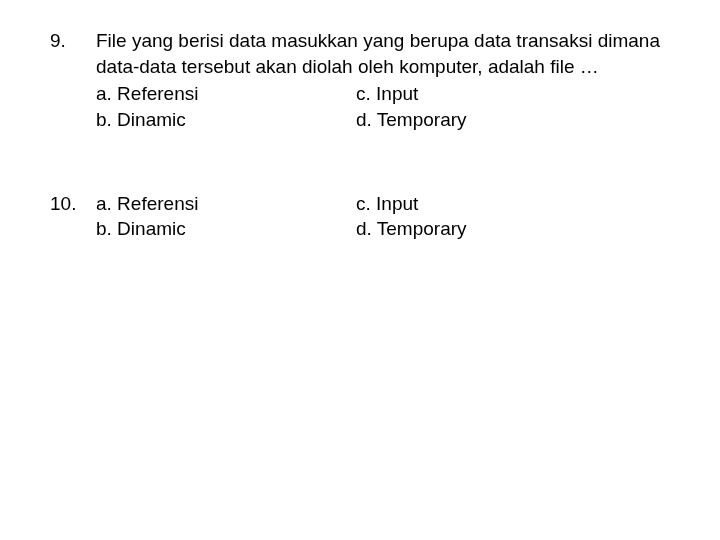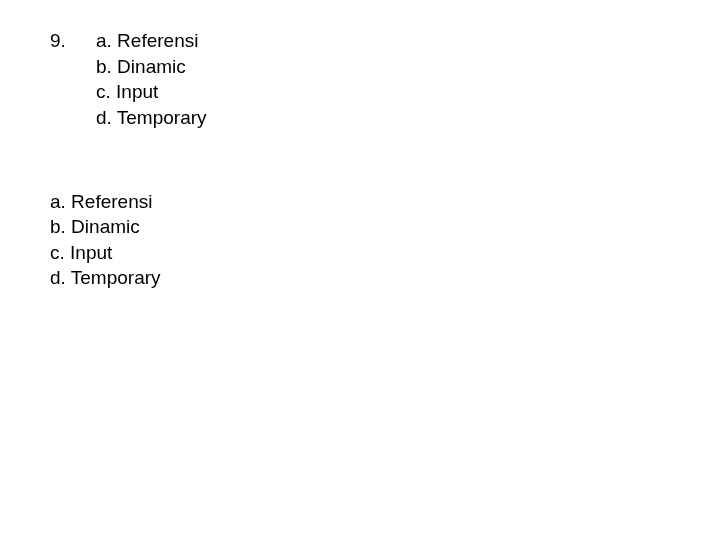--- a/index.html
+++ b/index.html
@@ -25,21 +25,20 @@
     flex-shrink: 0;
   }
   .qbody {
     flex: 1;
   }
   .stem {
     margin-bottom: 2px;
   }
   .options {
     display: flex;
-    flex-direction: column;
   }
   .opt-col {
     display: flex;
     flex-direction: column;
   }
   .opt-col.left {
     width: 260px;
   }
   .opt-col.right {
     flex: 1;
@@ -49,34 +48,36 @@
   }
 </style>
 </head>
 <body>
 
 <div class="page">
 
   <div class="question">
     <div class="qnum">9.</div>
     <div class="qbody">
+      <div class="stem">File yang berisi data masukkan yang berupa data transaksi dimana data-data tersebut akan diolah oleh komputer, adalah file …</div>
       <div class="options">
         <div class="opt-col left">
           <div class="opt">a. Referensi</div>
           <div class="opt">b. Dinamic</div>
         </div>
         <div class="opt-col right">
           <div class="opt">c. Input</div>
           <div class="opt">d. Temporary</div>
         </div>
       </div>
     </div>
   </div>
 
   <div class="question">
+    <div class="qnum">10.</div>
     <div class="qbody">
       <div class="options">
         <div class="opt-col left">
           <div class="opt">a. Referensi</div>
           <div class="opt">b. Dinamic</div>
         </div>
         <div class="opt-col right">
           <div class="opt">c. Input</div>
           <div class="opt">d. Temporary</div>
         </div>

